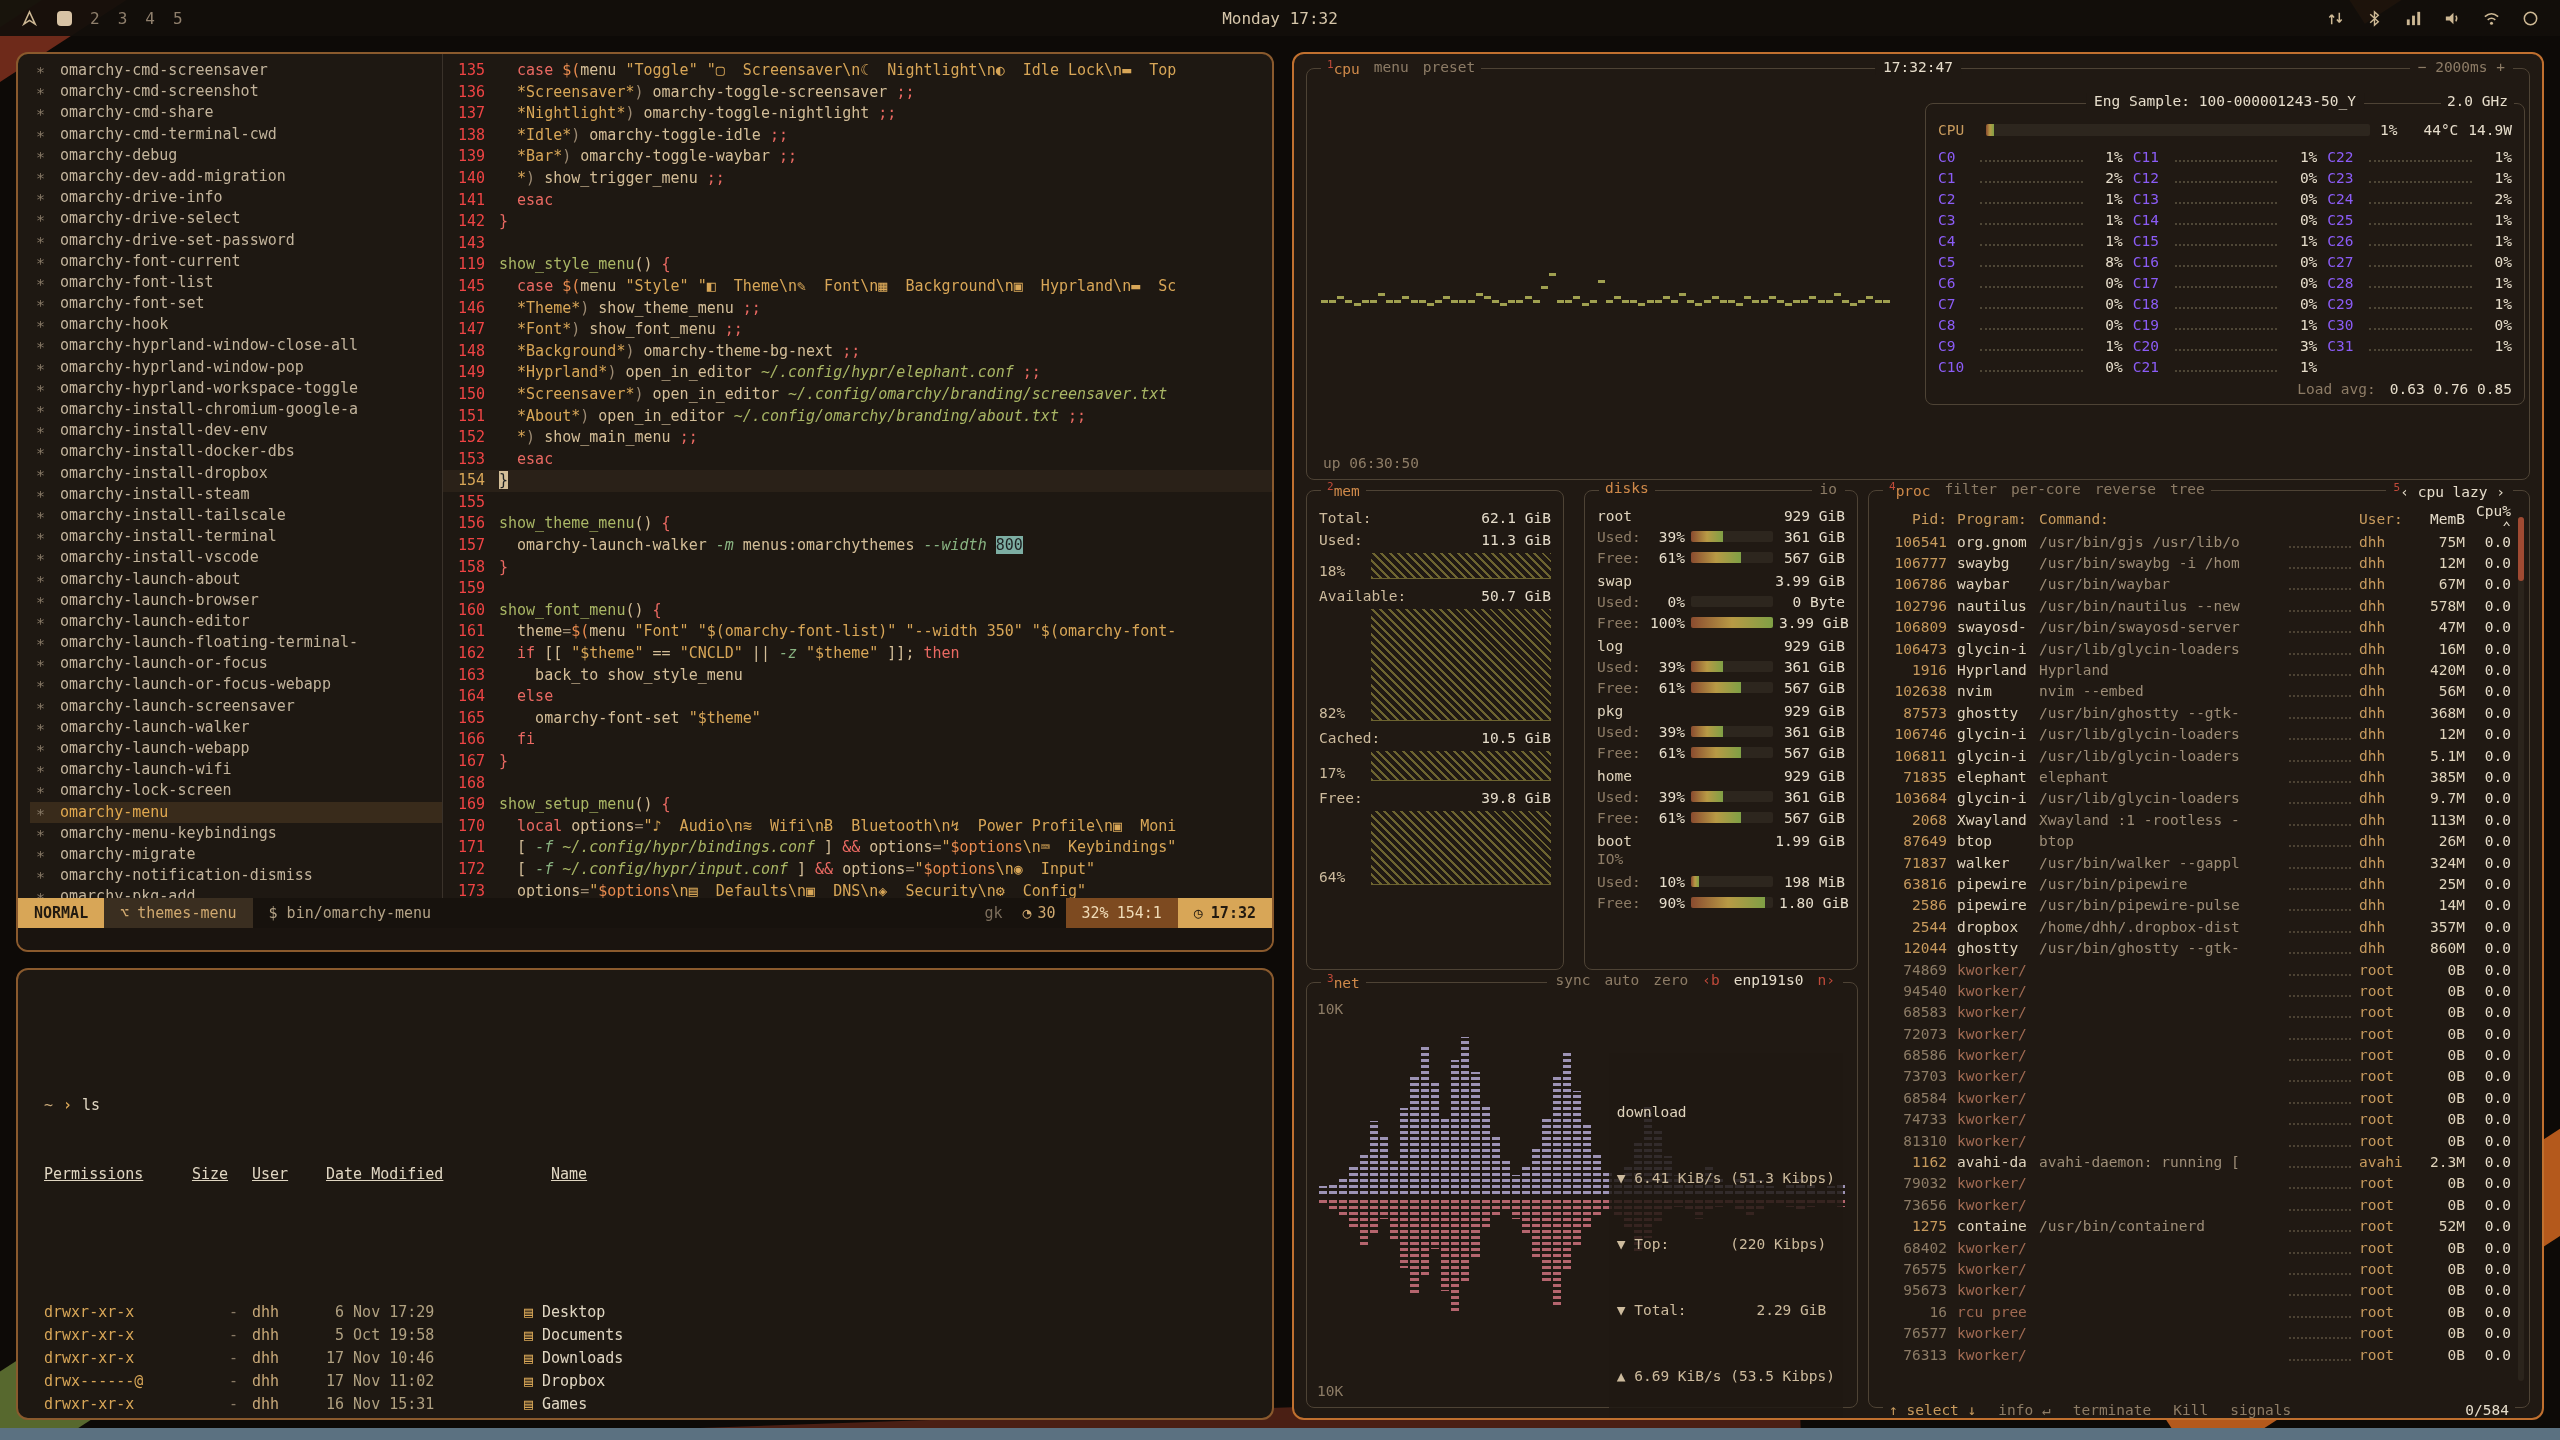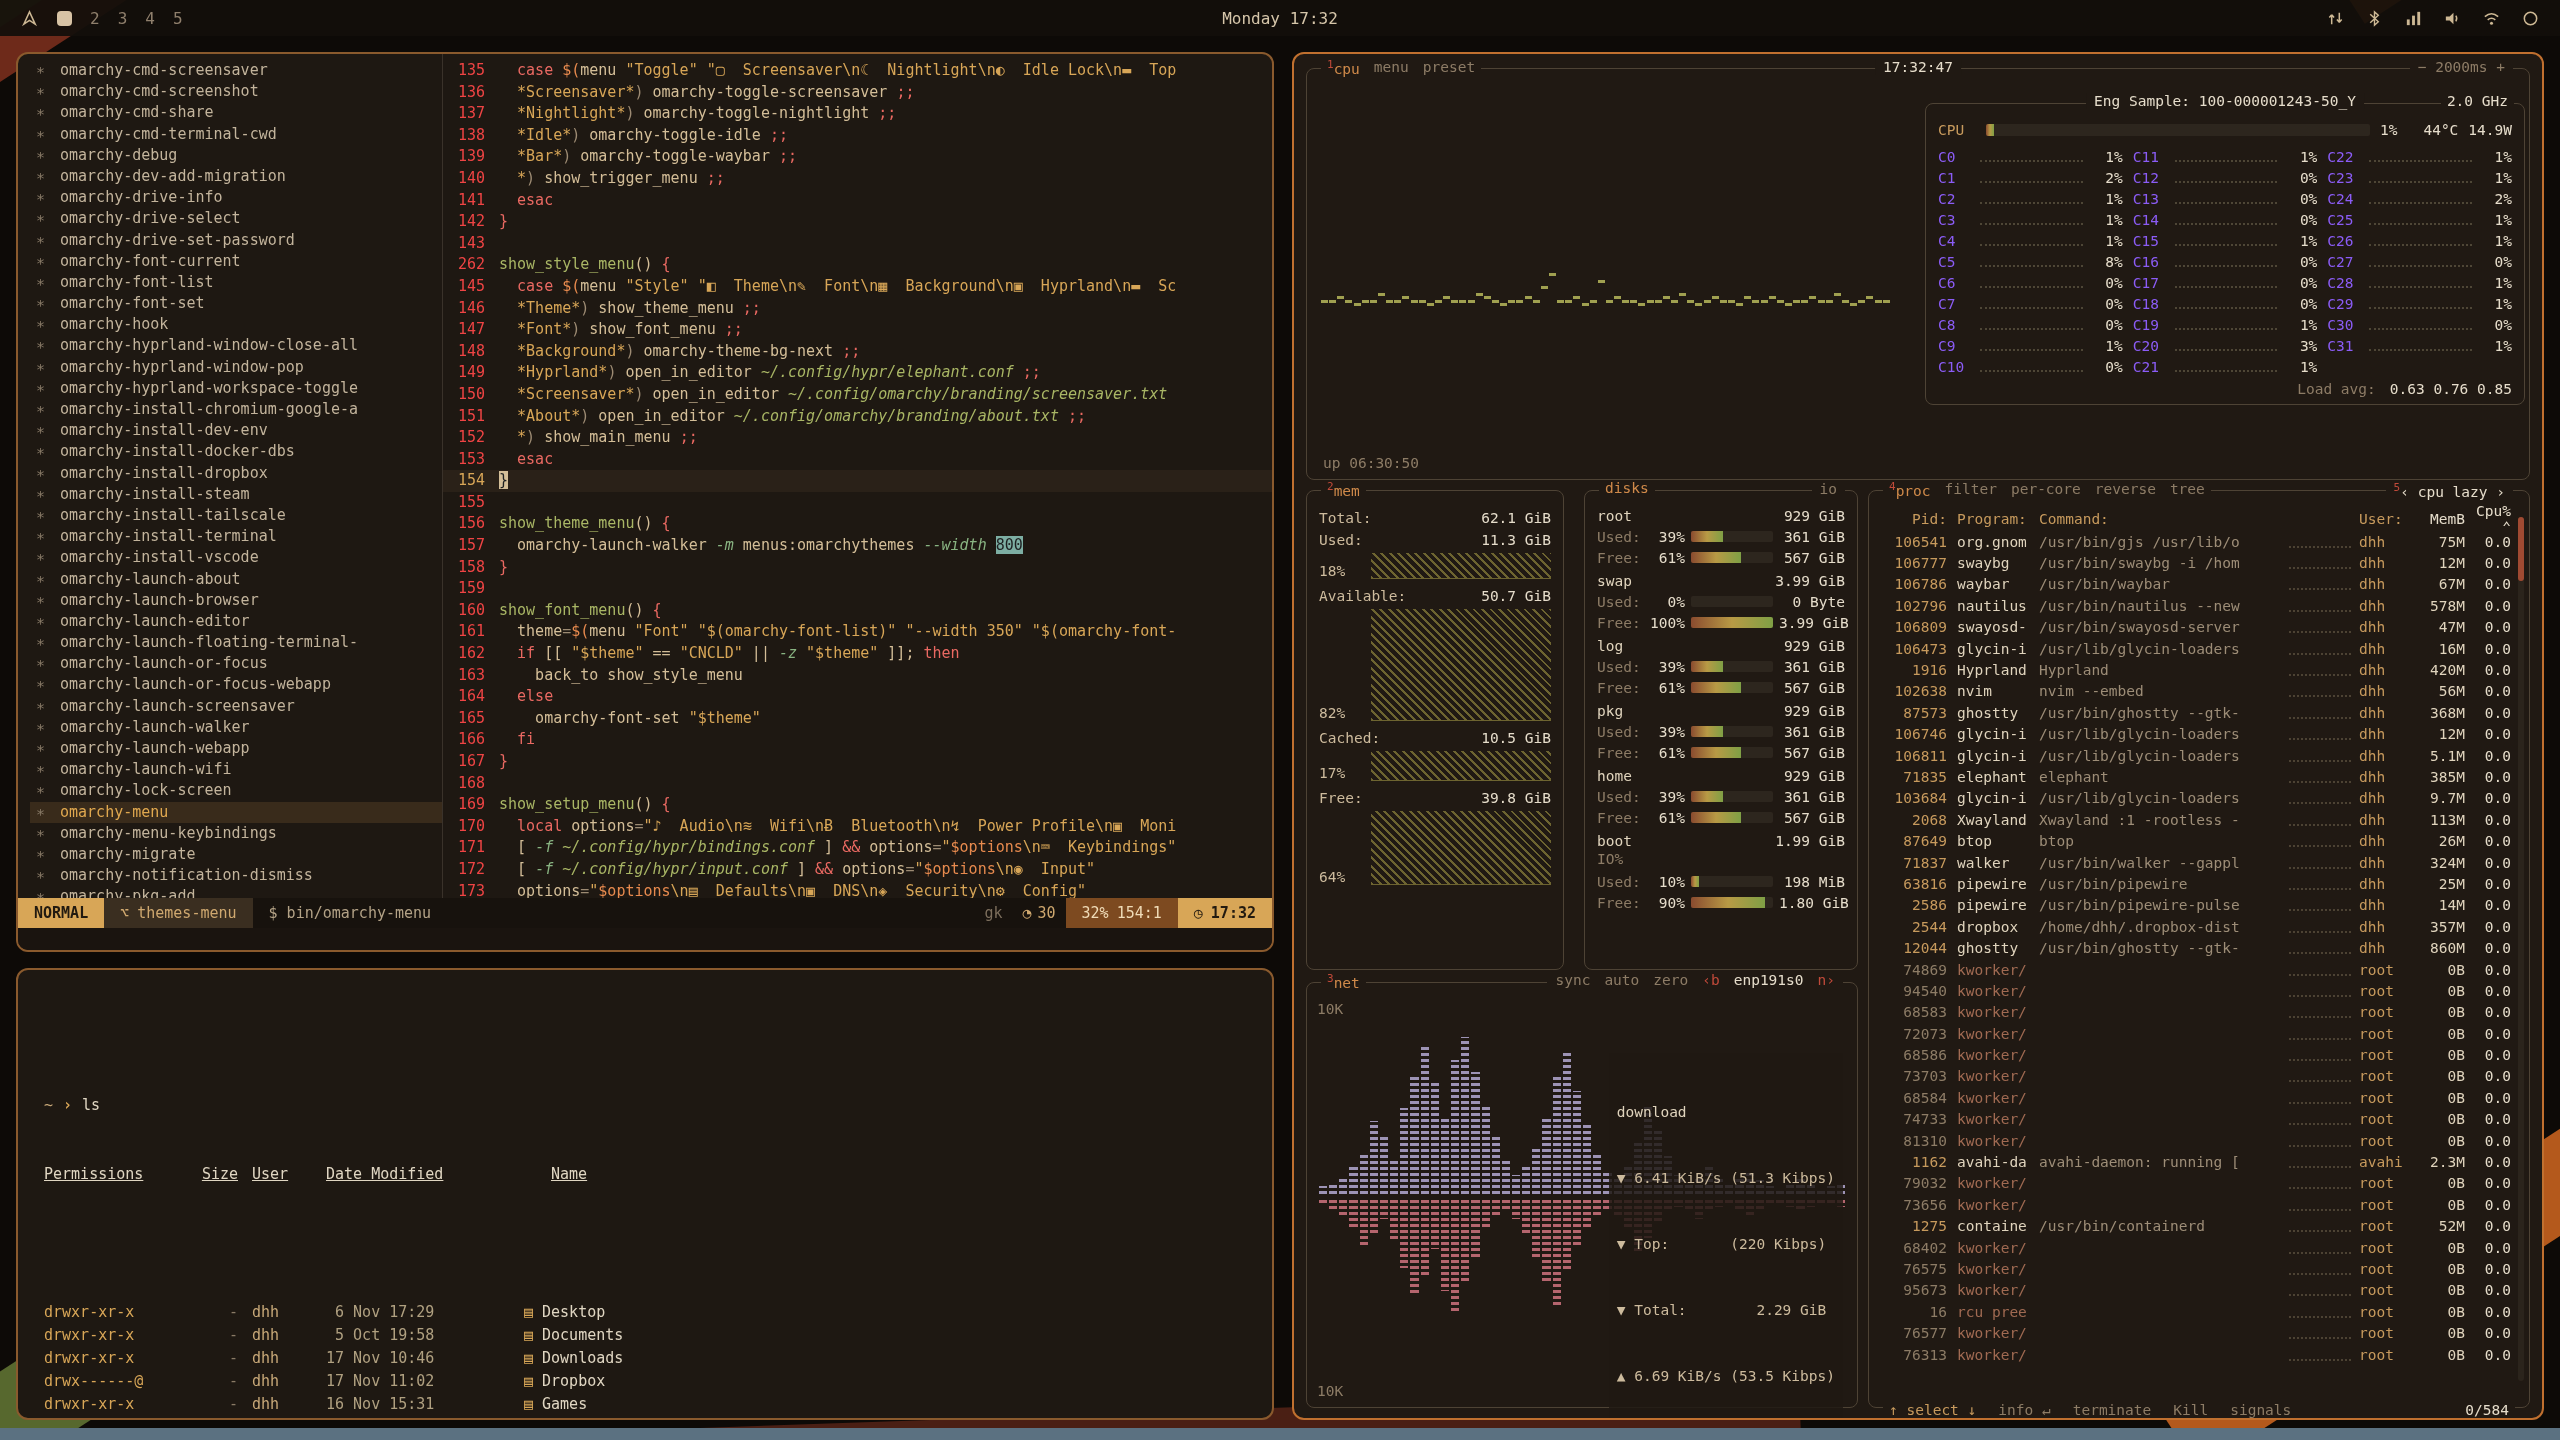--- a/index.html
+++ b/index.html
@@ -53,21 +53,21 @@
 .diag{color:#cfa86f;display:flex;align-items:center;gap:6px;padding:0 10px}
 .seg.pos{background:#7d4a20;color:#f0dcb8}
 .seg.time{background:#d8a657;color:#221a10;font-weight:bold}
 .cmdline{height:22px;background:#1a140f}
 
 .fbody{padding:78px 26px 0;font-size:15px;line-height:23px;white-space:pre}
 .fline{display:flex;height:23px;align-items:center}
 .pp{color:#c8a878}.pc{color:#d8a657;font-weight:bold;margin:0 10px}.cmd{color:#e0d6c2}
 .lsgrid{display:grid;grid-template-columns:138px 56px 74px 212px 1fr;height:23px;align-items:center}
 .lsh span{color:#e0d6c2;text-decoration:underline}
-.lsh .rh{text-align:right}
+.lsh .rh{text-align:center}
 .colperm{color:#d8a657}.colsize{color:#8a7a66;text-align:right}.coluser{color:#c8a878;padding-left:14px}
 .coldate{color:#b0a080;padding-left:14px}.colname{color:#e0d6c2;display:flex;align-items:center;gap:9px}
 .fldicon{color:#d8a657}
 
 .bx{position:relative;border:1.5px solid #4e4335;border-radius:8px;background:#201913}
 .btitle{position:absolute;top:-11px;left:14px;background:#201913;padding:0 6px;color:#d08a4a;display:flex;gap:14px;align-items:center}
 .bbtn{color:#8d7c66}
 .hot{color:#c14a3a}
 .white{color:#e6ddcb}
 .tan{color:#c79a5d}
@@ -348,21 +348,21 @@
           <div class="cl">
           <span class="ln">141</span><span class="lt"><span class="p">  </span><span class="k">esac</span></span>
         </div>
           <div class="cl">
           <span class="ln">142</span><span class="lt"><span class="k">}</span></span>
         </div>
           <div class="cl">
           <span class="ln">143</span><span class="lt"></span>
         </div>
           <div class="cl">
-          <span class="ln">262</span><span class="lt"><span class="f">show_style_menu</span><span class="p">() </span><span class="k">{</span></span>
+          <span class="ln">119</span><span class="lt"><span class="f">show_style_menu</span><span class="p">() </span><span class="k">{</span></span>
         </div>
           <div class="cl">
           <span class="ln">145</span><span class="lt"><span class="p">  </span><span class="k">case</span><span class="p"> </span><span class="v">$(</span><span class="p">menu </span><span class="s">"Style"</span><span class="p"> </span><span class="s">"◧  Theme\n✎  Font\n▦  Background\n▣  Hyprland\n▬  Sc</span></span>
         </div>
           <div class="cl">
           <span class="ln">146</span><span class="lt"><span class="p">  </span><span class="s">*Theme*</span><span class="d">)</span><span class="p"> show_theme_menu </span><span class="k">;;</span></span>
         </div>
           <div class="cl">
           <span class="ln">147</span><span class="lt"><span class="p">  </span><span class="s">*Font*</span><span class="d">)</span><span class="p"> show_font_menu </span><span class="k">;;</span></span>
         </div>

